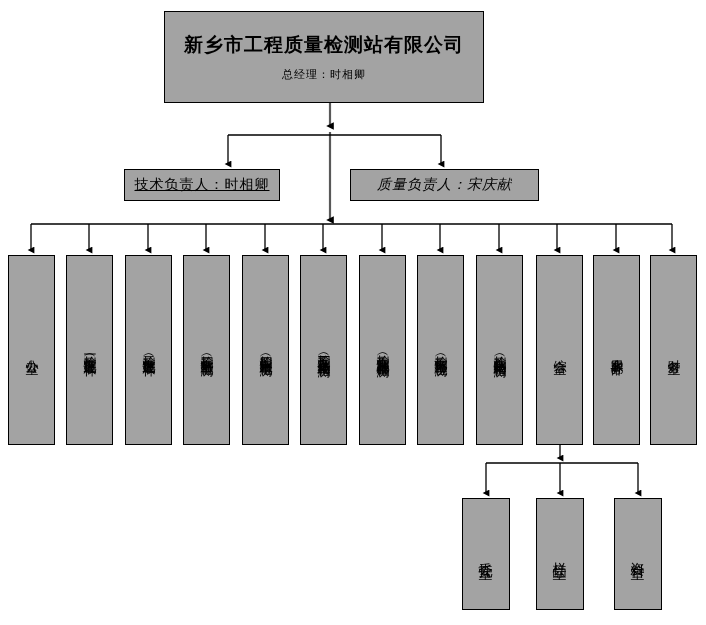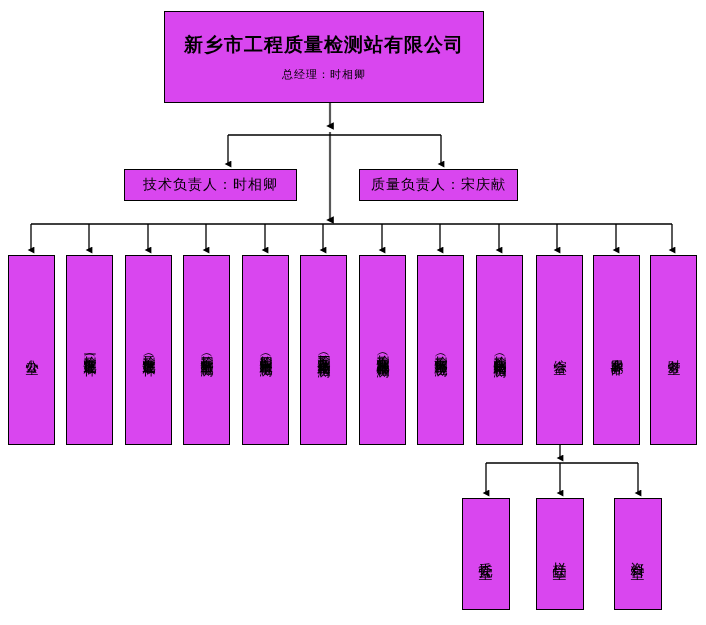--- a/index.html
+++ b/index.html
@@ -23,21 +23,21 @@
     left: 0;
     top: 0;
     width: 706px;
     height: 625px;
     pointer-events: none;
   }
   .node {
     position: absolute;
     box-sizing: border-box;
     border: 1px solid #000000;
-    background: #d946ef;
+    background: #a3a3a3;
     display: flex;
     align-items: center;
     justify-content: center;
     text-align: center;
   }
   
   .node-root {
     left: 164px;
     top: 11px;
     width: 320px;
@@ -56,22 +56,22 @@
     letter-spacing: 1px;
     line-height: 1.2;
   }
   
   .node-mgr {
     top: 169px;
     height: 32px;
     font-size: 14px;
     letter-spacing: 1px;
   }
-  .mgr-tech { left: 124px; width: 173px; }
-  .mgr-qual { left: 359px; width: 159px; }
+  .mgr-tech { left: 124px; width: 156px; text-decoration: underline; }
+  .mgr-qual { left: 350px; width: 189px; font-style: italic; }
 
   
   .node-dept {
     top: 255px;
     height: 190px;
     width: 47px;
   }
   .node-sub {
     top: 498px;
     height: 112px;

